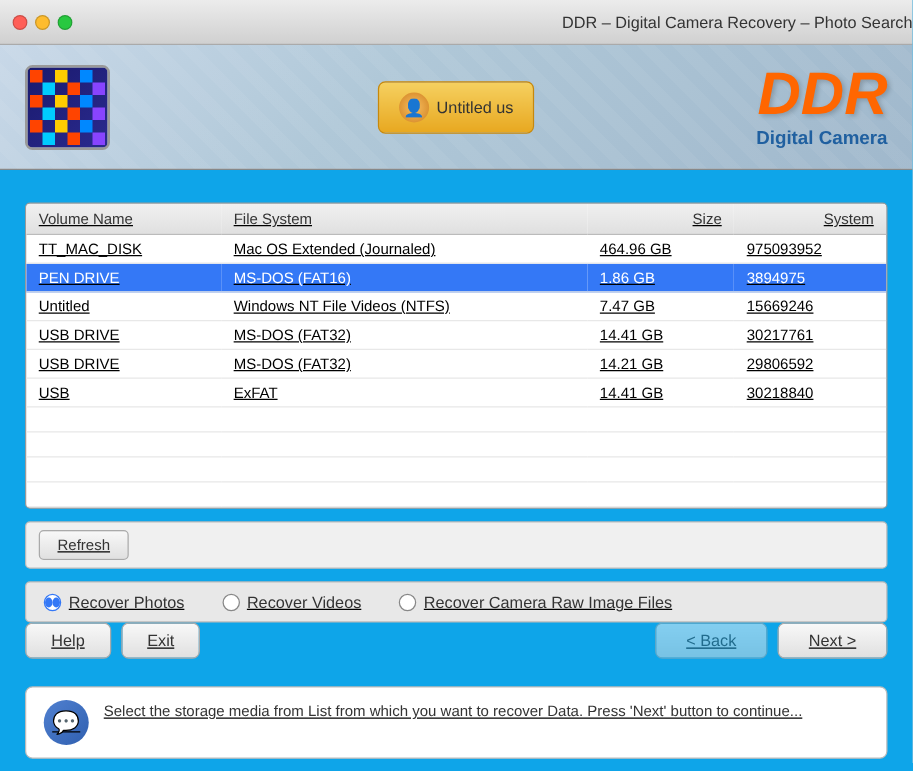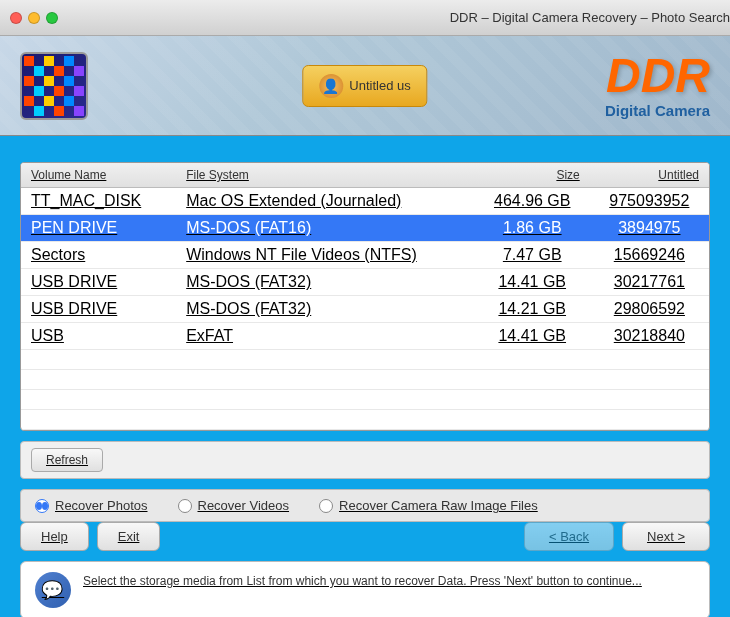--- a/index.html
+++ b/index.html
@@ -173,25 +173,25 @@
     }
     tbody tr {
       border-bottom: 1px solid #e8e8e8;
     }
     tbody tr.selected {
       background: #3478f6;
       color: white;
     }
     tbody td {
       padding: 4px 10px;
-      font-size: 16px;
+      font-size: 12px;
     }
     tbody td:nth-child(3),
     tbody td:nth-child(4) {
-      text-align: center;
+      text-align: left;
     }
 
     
     .refresh-row {
       display: flex;
       align-items: center;
       gap: 10px;
       margin-bottom: 10px;
       padding: 6px 0;
       border: 1px solid #bbb;
@@ -253,21 +253,21 @@
       height: 8px;
       border-radius: 50%;
       background: #3478f6;
     }
 
     
     .button-row {
       display: flex;
       align-items: center;
       gap: 8px;
-      margin-bottom: 10px;
+      margin-bottom: 22px;
     }
     .btn {
       background: linear-gradient(to bottom, #f8f8f8, #e0e0e0);
       border: 1px solid #aaa;
       border-radius: 6px;
       padding: 6px 20px;
       font-size: 13px;
       cursor: pointer;
       color: #333;
     }
@@ -381,38 +381,38 @@
 
 <div class="main">
 
   <div class="table-container">
     <table>
       <thead>
         <tr>
           <th>Volume Name</th>
           <th>File System</th>
           <th>Size</th>
-          <th>Untitled</th>
+          <th>System</th>
         </tr>
       </thead>
       <tbody id="table-body">
       <tr>
       <td>TT_MAC_DISK</td>
       <td>Mac OS Extended (Journaled)</td>
       <td>464.96  GB</td>
       <td>975093952</td>
     </tr>
           <tr class="selected">
       <td>PEN DRIVE</td>
       <td>MS-DOS (FAT16)</td>
       <td>1.86  GB</td>
       <td>3894975</td>
     </tr>
           <tr>
-      <td>Sectors</td>
+      <td>Untitled</td>
       <td>Windows NT File Videos (NTFS)</td>
       <td>7.47  GB</td>
       <td>15669246</td>
     </tr>
           <tr>
       <td>USB DRIVE</td>
       <td>MS-DOS (FAT32)</td>
       <td>14.41  GB</td>
       <td>30217761</td>
     </tr>

